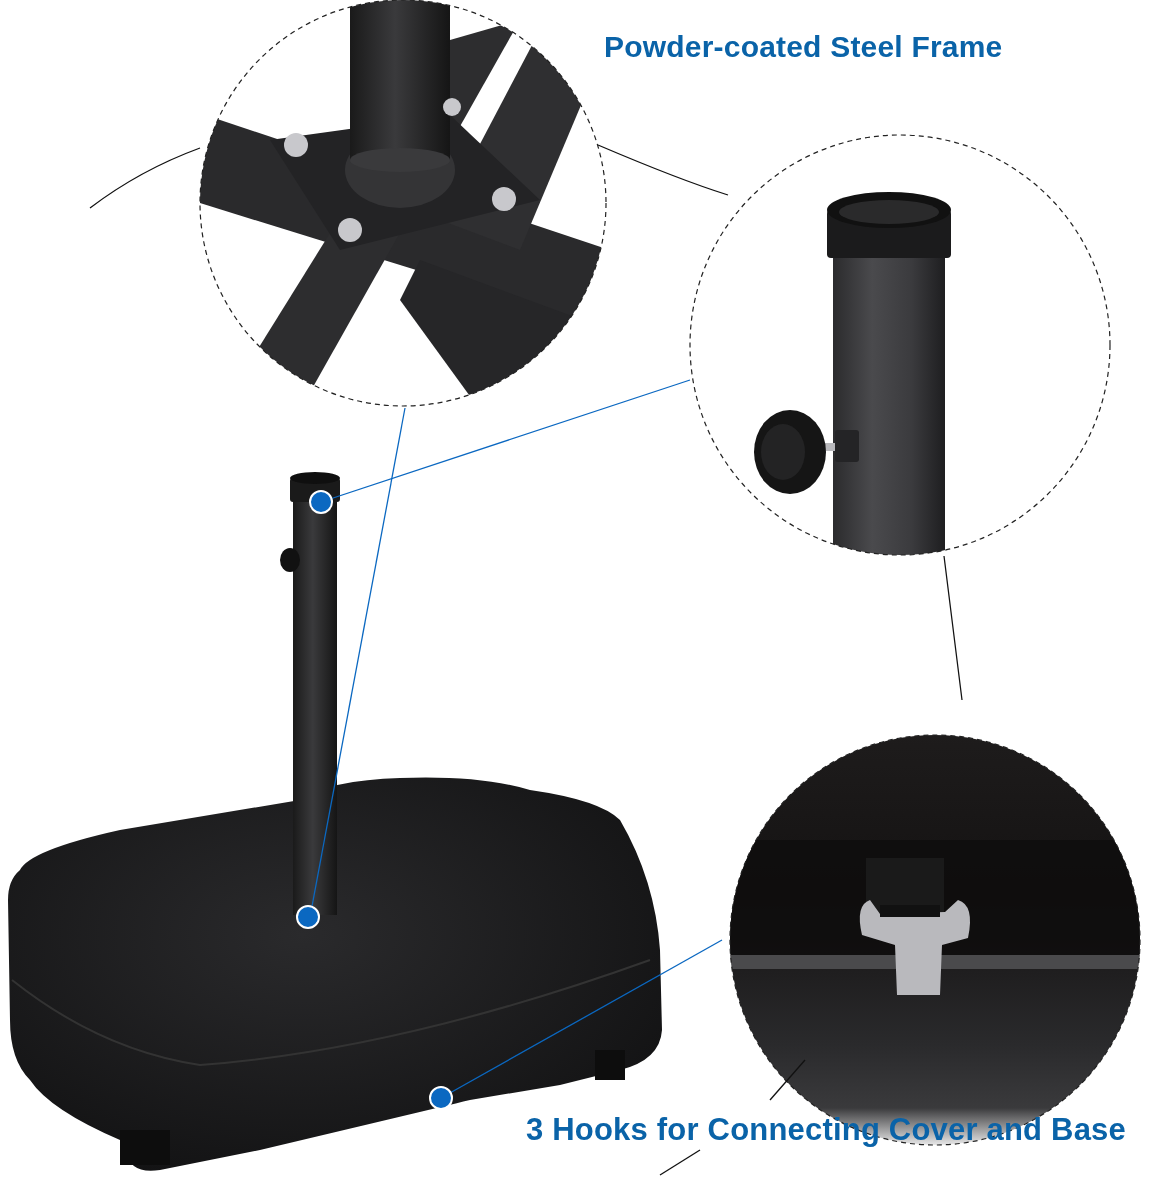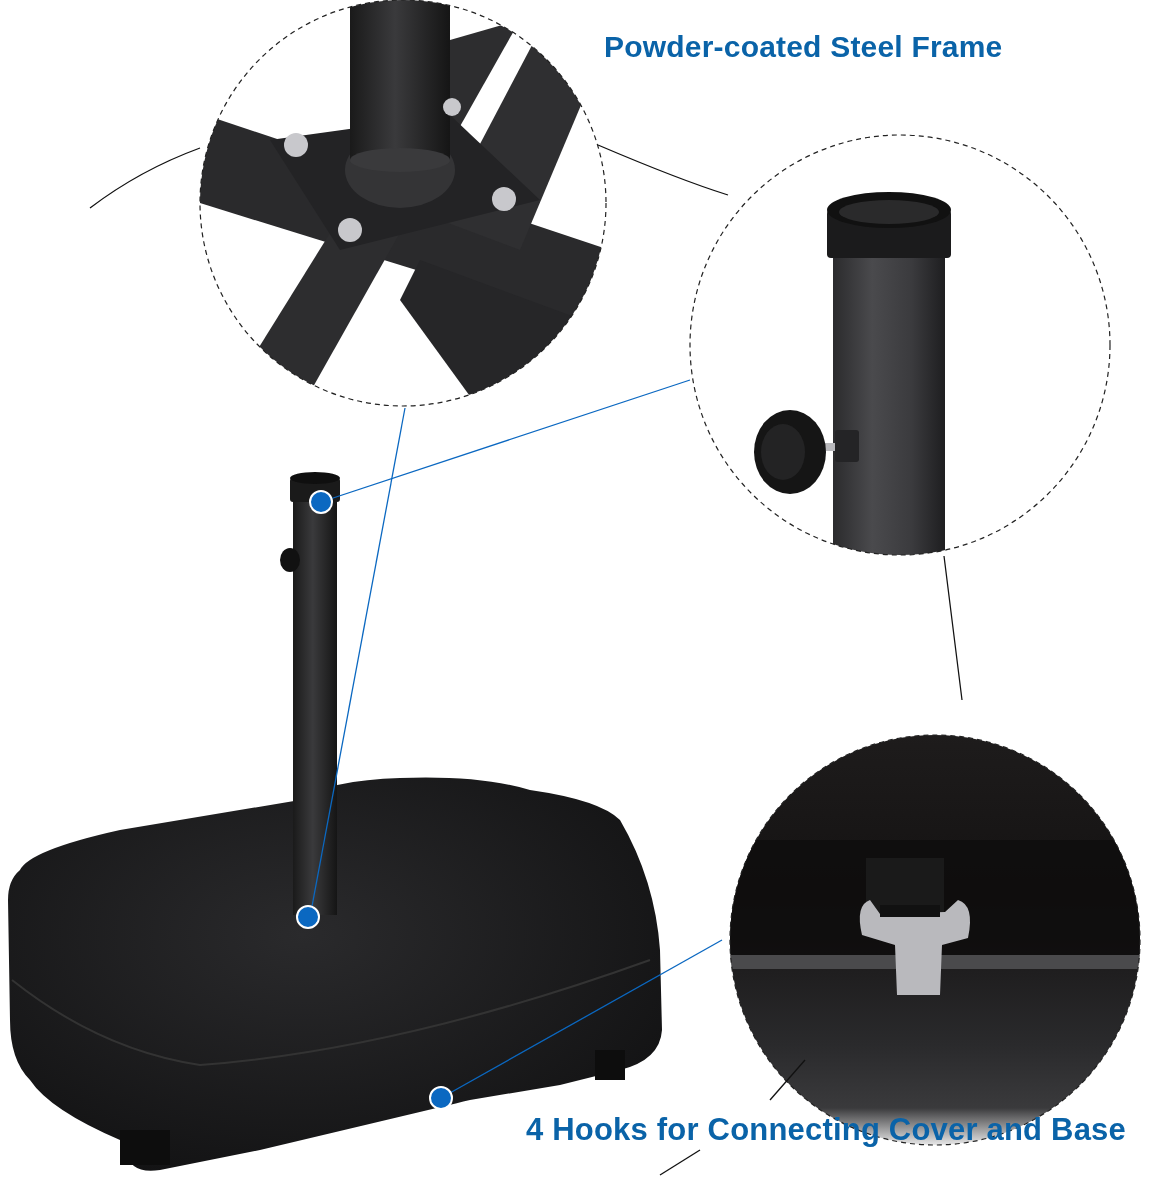--- a/index.html
+++ b/index.html
@@ -136,14 +136,14 @@
     </g>
 
     <g>
       <circle cx="321" cy="502" r="11" fill="#0b68c1" stroke="#ffffff" stroke-width="2"></circle>
       <circle cx="308" cy="917" r="11" fill="#0b68c1" stroke="#ffffff" stroke-width="2"></circle>
       <circle cx="441" cy="1098" r="11" fill="#0b68c1" stroke="#ffffff" stroke-width="2"></circle>
     </g>
   </svg>
 
   <div class="label label-frame">Powder-coated Steel Frame</div>
-  <div class="label label-hooks">4 Hooks for Connecting Cover and Base</div>
+  <div class="label label-hooks">3 Hooks for Connecting Cover and Base</div>
 </div>
 
 </body></html>

